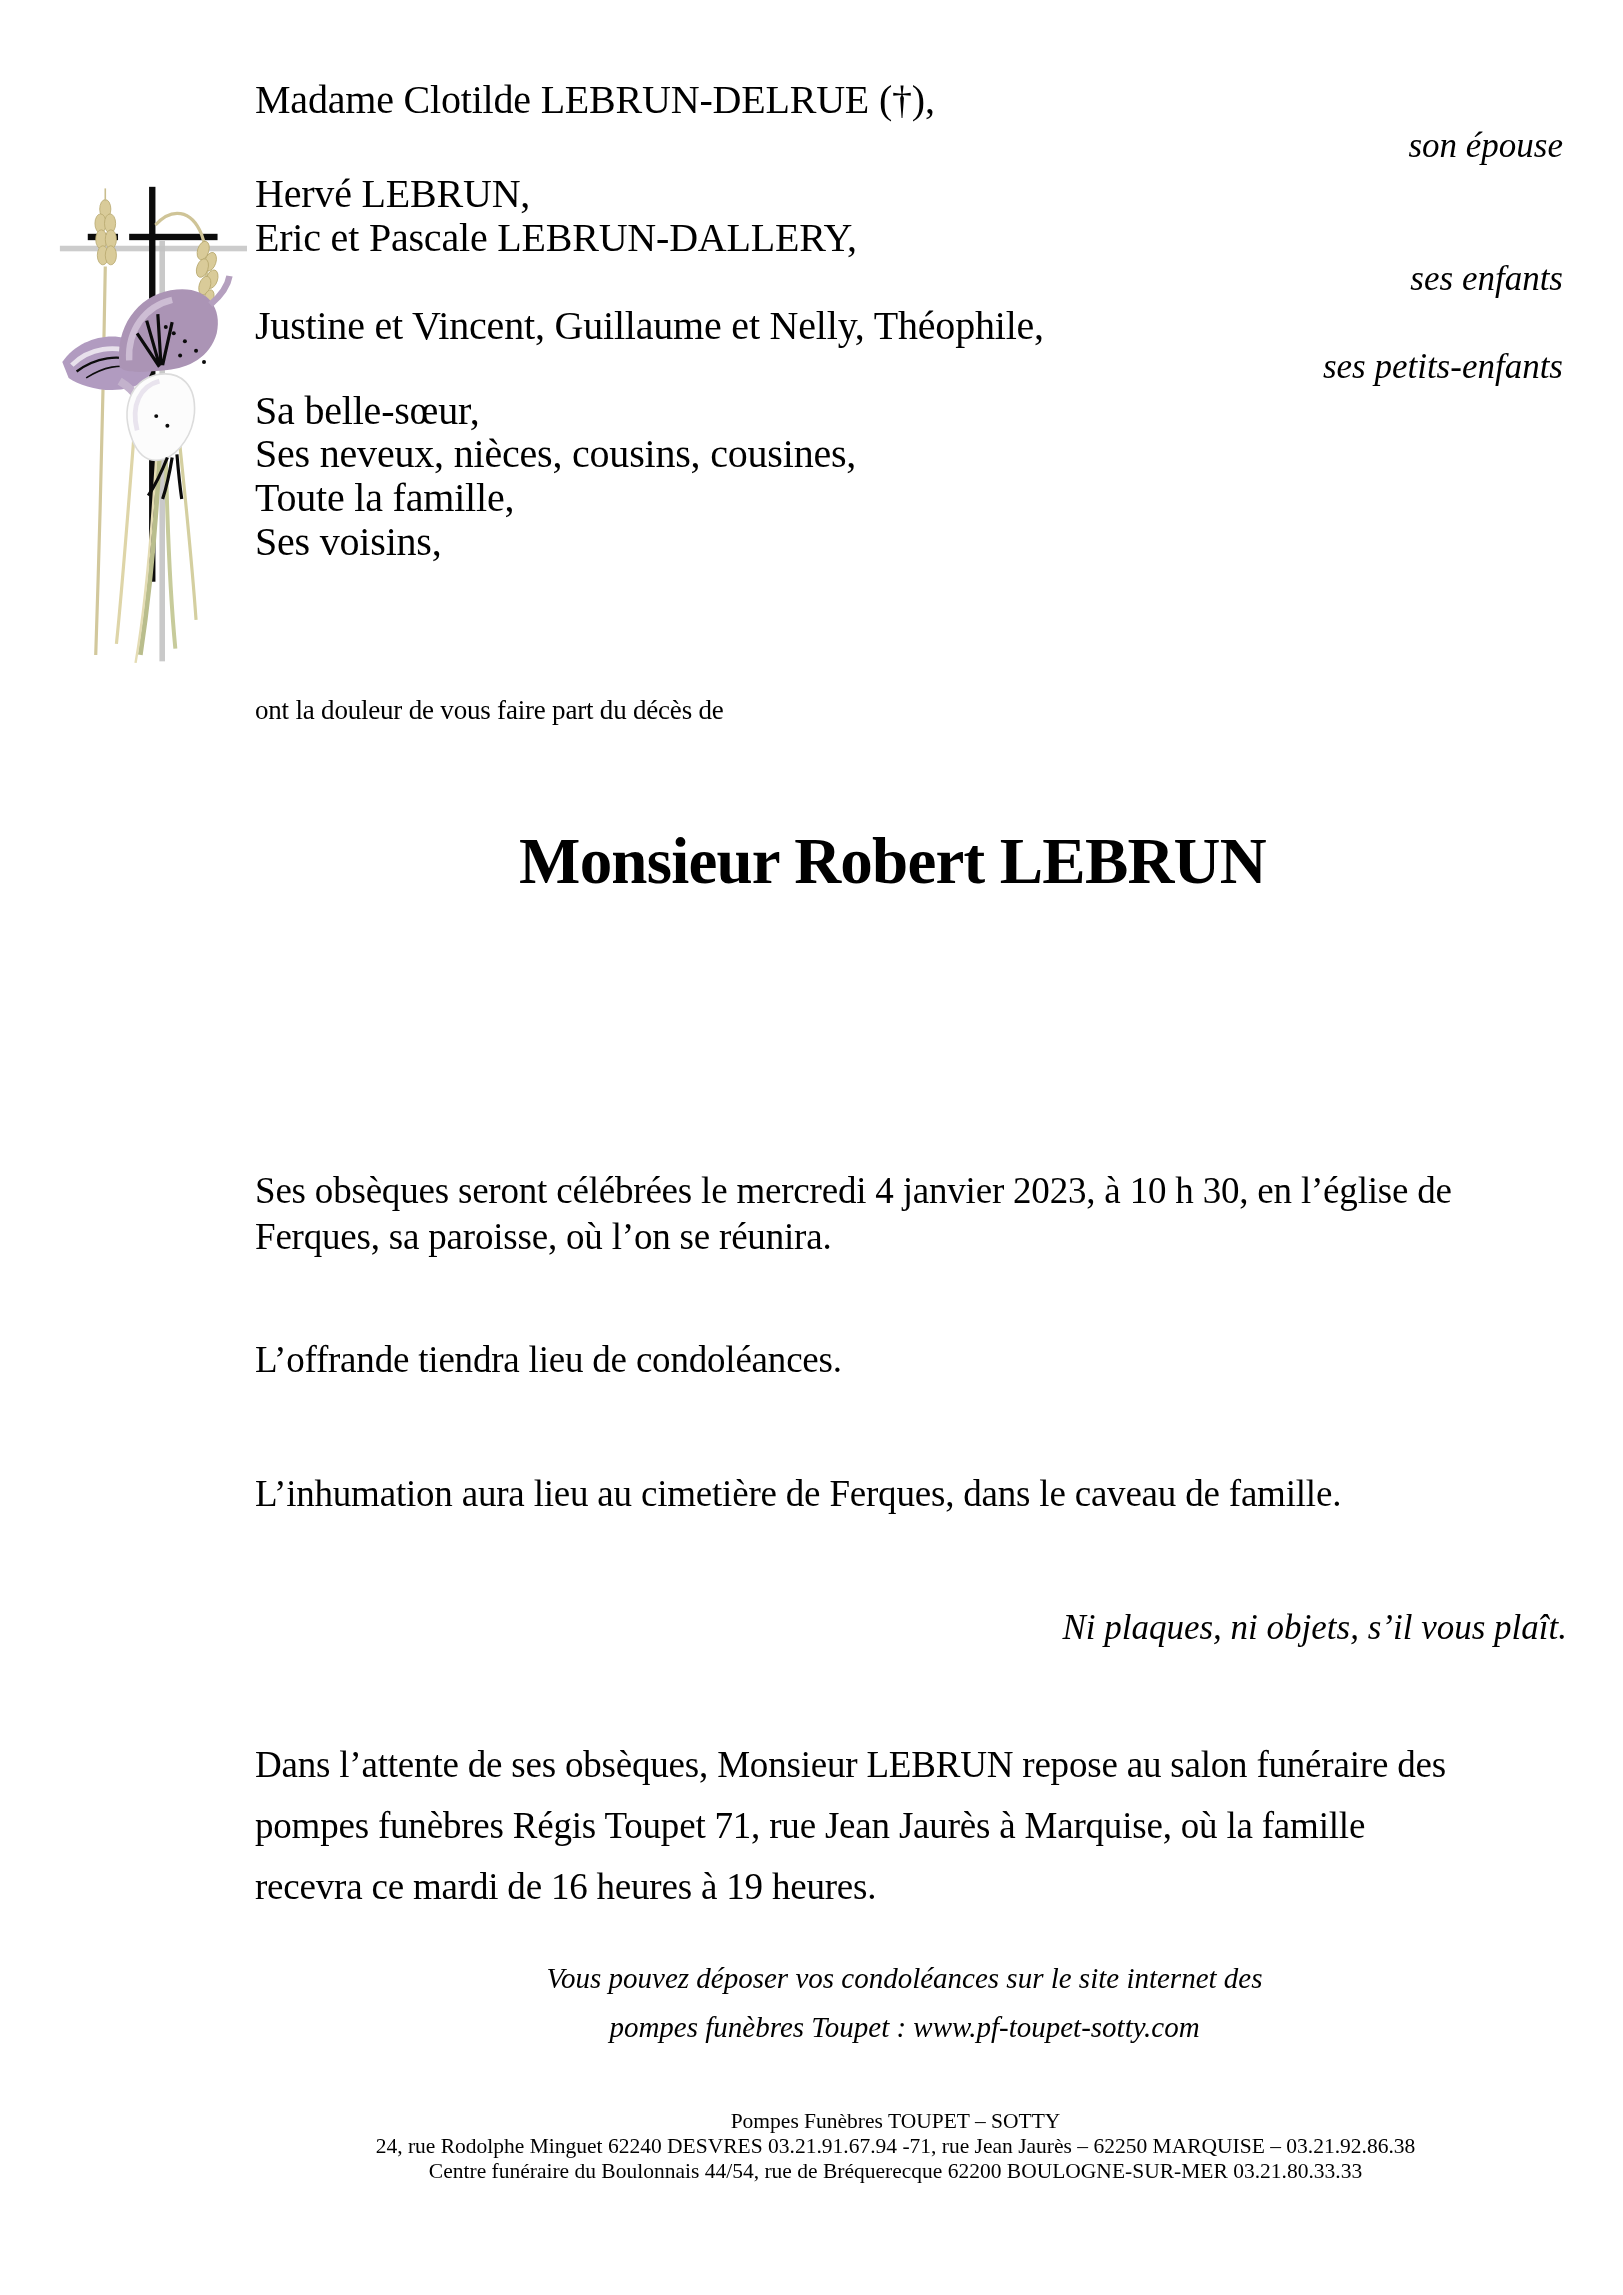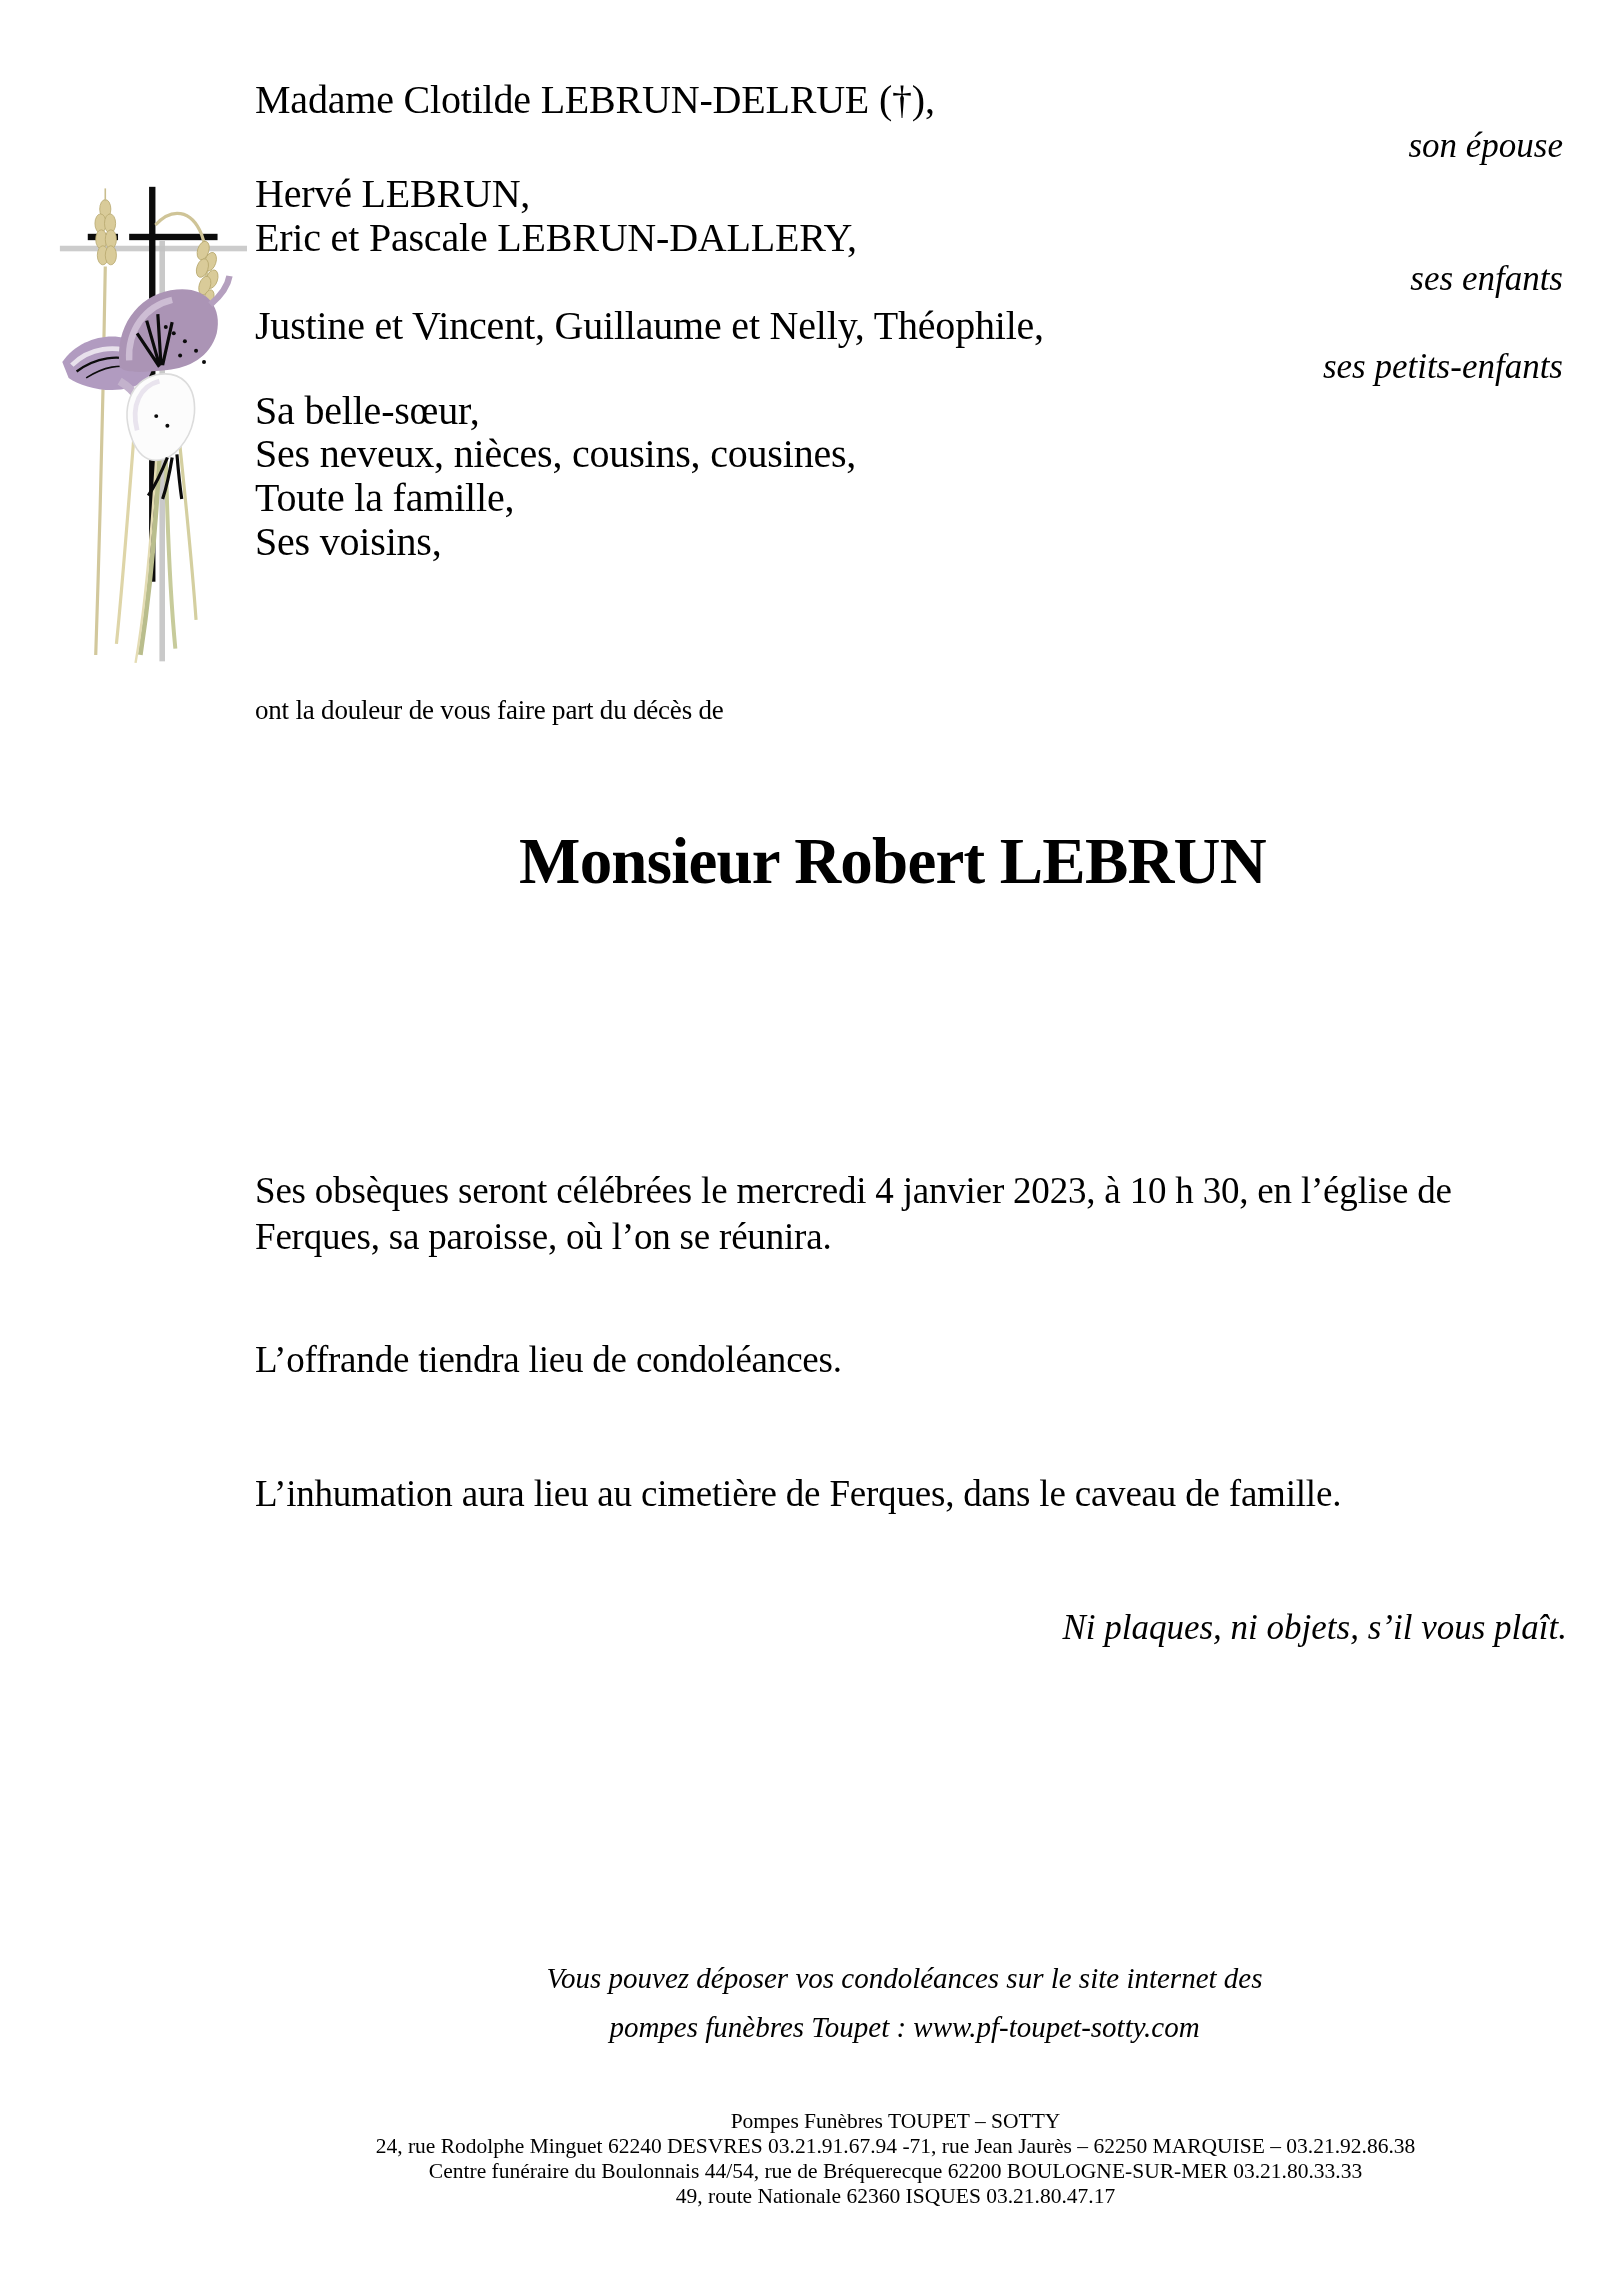--- a/index.html
+++ b/index.html
@@ -173,27 +173,31 @@
     <div class="pline" style="line-height:46px;">Ses obsèques seront célébrées le mercredi 4 janvier 2023, à 10 h 30, en l’église de</div>
     <div class="pline" style="line-height:46px;">Ferques, sa paroisse, où l’on se réunira.</div>
   </div>
 
   <div class="line body-size" style="left:255px; top:1341px;">L’offrande tiendra lieu de condoléances.</div>
 
   <div class="line body-size" style="left:255px; top:1475px;">L’inhumation aura lieu au cimetière de Ferques, dans le caveau de famille.</div>
 
   <div class="right-note" style="right:89px; top:1610px;">Ni plaques, ni objets, s’il vous plaît.</div>
 
+  <div class="para" style="left:255px; top:1734px;">
+    <div class="pline" style="line-height:61px;">Dans l’attente de ses obsèques, Monsieur LEBRUN repose au salon funéraire des</div>
+    <div class="pline" style="line-height:61px;">pompes funèbres Régis Toupet 71, rue Jean Jaurès à Marquise, où la famille</div>
+    <div class="pline" style="line-height:61px;">recevra ce mardi de 16 heures à 19 heures.</div>
+  </div>
 
   <div class="centered-italic" style="top:1954px;">
     <div class="cline">Vous pouvez déposer vos condoléances sur le site internet des</div>
     <div class="cline">pompes funèbres Toupet : www.pf-toupet-sotty.com</div>
   </div>
 
   <div class="footer-block">
     <div class="fline">Pompes Funèbres TOUPET – SOTTY</div>
     <div class="fline">24, rue Rodolphe Minguet 62240 DESVRES 03.21.91.67.94 -71, rue Jean Jaurès – 62250 MARQUISE – 03.21.92.86.38</div>
     <div class="fline">Centre funéraire du Boulonnais 44/54, rue de Bréquerecque 62200 BOULOGNE-SUR-MER 03.21.80.33.33</div>
-    <div class="fline">49, route Nationale 62360 ISQUES 03.21.80.47.17</div>
   </div>
 
 </div>
 
 
 </body></html>

